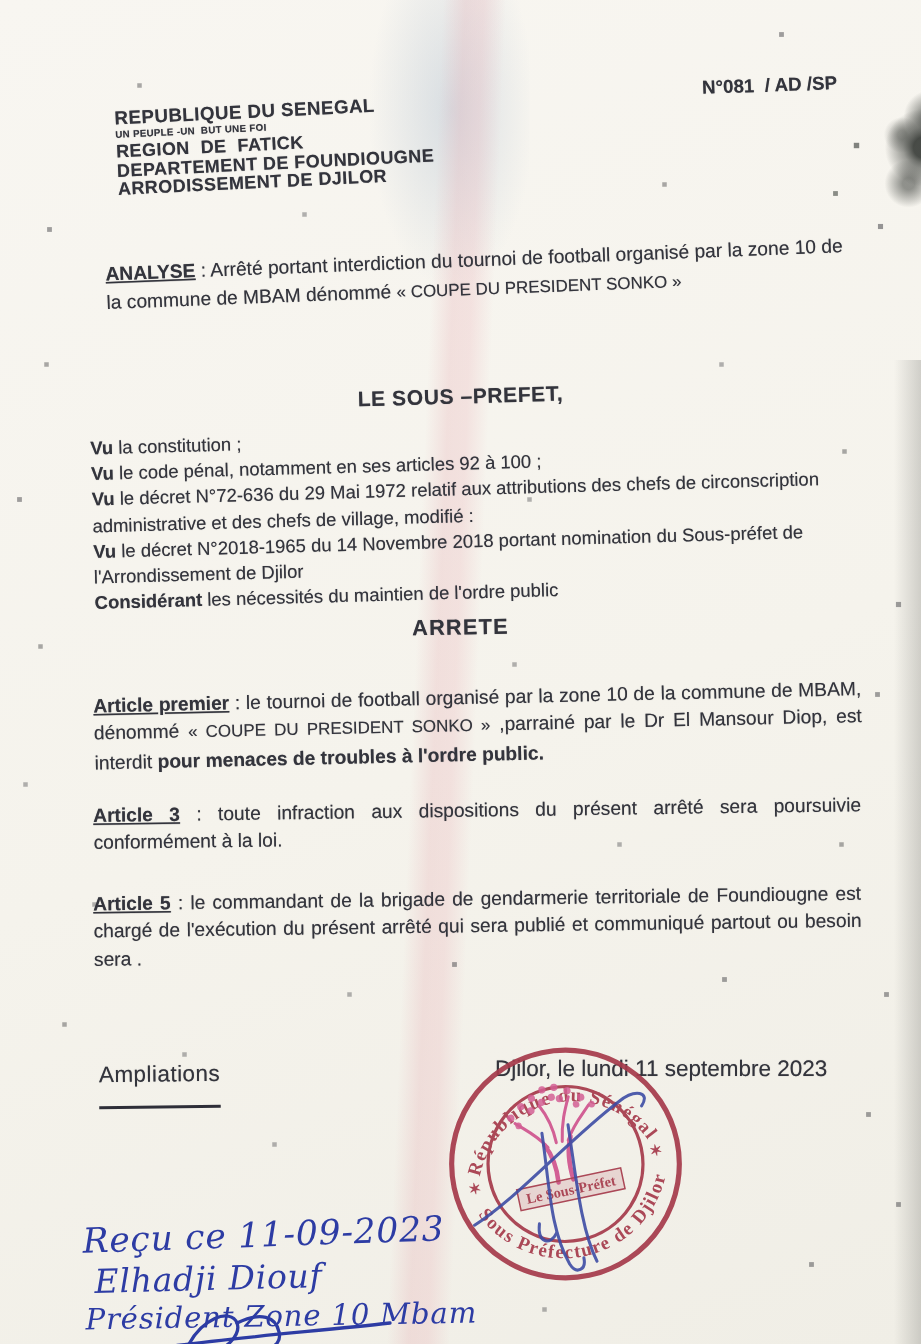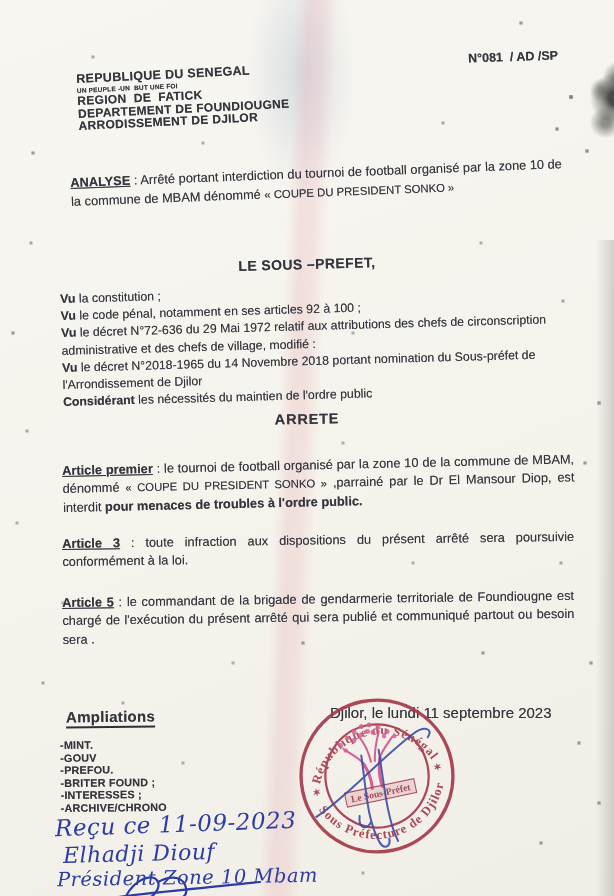--- a/index.html
+++ b/index.html
@@ -57,21 +57,21 @@
   .visas{left:60px;top:291px;width:518px;font-size:12.3px;line-height:17.2px;transform:rotate(-1.6deg);transform-origin:left top;}
   .visas p{margin:0;}
   .visas b{font-weight:700;}
   .article{position:absolute;left:62px;width:512px;font-size:12.8px;line-height:18.4px;z-index:2;
     text-align:justify;text-shadow:0 0 .5px rgba(52,54,62,.55);}
   .art1{top:449px;transform:rotate(-1.3deg);transform-origin:left top;}
   .art2{top:522px;transform:rotate(-.8deg);transform-origin:left top;}
   .art3{top:581px;transform:rotate(-.8deg);transform-origin:left top;}
   .artlabel{font-weight:700;text-decoration:underline;}
   .dateline{left:330px;top:704px;font-size:15px;z-index:2;}
-  .amp-title{left:66px;top:708px;font-size:15px;font-weight:700;border-bottom:2px solid #2e2e38;padding-bottom:1px;letter-spacing:.3px;transform:rotate(-.6deg);}
+  .amp-title{left:66px;top:708px;font-size:15px;font-weight:400;border-bottom:2px solid #2e2e38;padding-bottom:12px;letter-spacing:.3px;transform:rotate(-.6deg);}
   .amp-list{left:60px;top:739px;font-size:10.8px;line-height:12.6px;font-weight:600;letter-spacing:.2px;transform:rotate(-.6deg);transform-origin:left top;}
   .amp-list div{white-space:pre;}
   
   .stamp{position:absolute;left:291px;top:690px;width:172px;height:172px;z-index:3;transform:rotate(-12deg);opacity:.92;}
   .stamp text{font-family:"Liberation Serif", serif;font-weight:700;}
   
   .hw{position:absolute;z-index:4;color:#2d3ca4;font-family:"DejaVu Serif", serif;font-style:italic;letter-spacing:.5px;}
   .hw1{left:55px;top:811px;font-size:23px;transform:rotate(-2deg);}
   .hw2{left:63px;top:841px;font-size:22px;transform:rotate(-1.5deg);}
   .hw3{left:57px;top:866px;font-size:19.5px;transform:rotate(-1deg);}
@@ -120,28 +120,20 @@
   <p class="article art2">
     <span class="artlabel">Article  3</span><span> :  toute  infraction  aux  dispositions  du  présent  arrêté  sera  poursuivie conformément à la loi.</span>
   </p>
   <p class="article art3">
     <span class="artlabel">Article 5</span><span> : le commandant de la brigade de gendarmerie territoriale de Foundiougne est chargé de l'exécution du présent arrêté qui sera  publié  et communiqué partout ou besoin sera .</span>
   </p>
 
   <div class="t dateline">Djilor, le lundi 11 septembre 2023</div>
 
   <div class="t amp-title">Ampliations</div>
-  <div class="t amp-list">
-    <div>-MINT.</div>
-    <div>-GOUV</div>
-    <div>-PREFOU.</div>
-    <div>-BRITER FOUND ;</div>
-    <div>-INTERESSES ;</div>
-    <div>-ARCHIVE/CHRONO</div>
-  </div>
 
   <svg class="stamp" viewBox="0 0 170 170">
     <defs>
       <path id="arcTop" d="M 24,95 A 62,62 0 0 1 146,95"></path>
       <path id="arcBot" d="M 16,78 A 69,69 0 0 0 154,78"></path>
     </defs>
     <circle cx="85" cy="85" r="75" fill="none" stroke="#a63a4b" stroke-width="3.4"></circle>
     <circle cx="85" cy="85" r="51" fill="none" stroke="#a63a4b" stroke-width="2.2"></circle>
     <text font-size="12.5" fill="#a63a4b" letter-spacing="1">
       <textPath href="#arcTop" startOffset="50%" text-anchor="middle">République du Sénégal</textPath>

